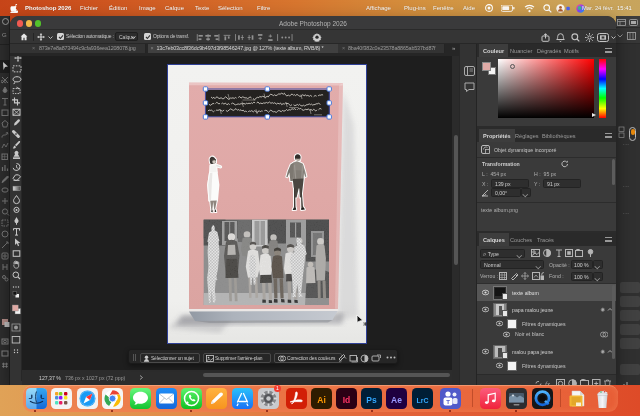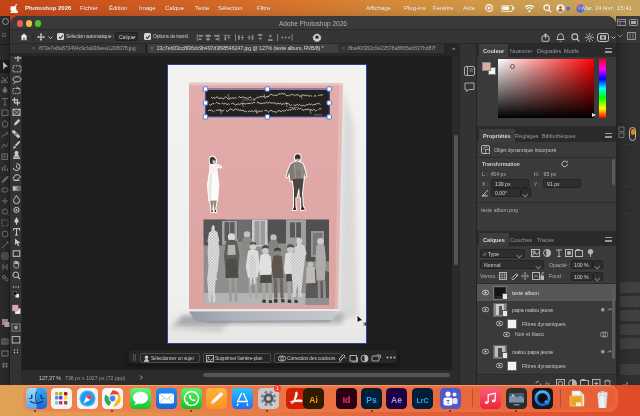--- a/index.html
+++ b/index.html
@@ -1053,21 +1053,21 @@
           <rect x="9.6" y="2" width="1.8" height="3.4" rx=".9" transform="rotate(270 10.5 10.5)"></rect>
           <rect x="9.6" y="2" width="1.8" height="3.4" rx=".9" transform="rotate(315 10.5 10.5)"></rect>
         </g>
         <circle cx="10.5" cy="10.5" r="4.6" fill="#55565a"></circle>
         <circle cx="10.5" cy="10.5" r="2.2" fill="#c8c9cc"></circle>
       </svg></div>
     <div class="dk" style="left:285.5px"><svg width="21" height="21" viewBox="0 0 21 21">
         <rect width="21" height="21" rx="4.5" fill="#d21f06"></rect>
         <path d="M6.5 15.5c2-4 3-8.5 3-10.5 0-1.5 1.8-1.5 1.9 0 .1 2.5-1.5 7.5-4.9 10.5-.9.8-1.9-.3 0 0zM5 13.5c3.5-1.5 8.5-2 10.5-1.5 1.5.4 1 2-.5 1.8-2-.2-6.5-.3-10 .3-1.2.2-1.2-.4 0-.6z" fill="#fff" stroke="#fff" stroke-width=".6"></path>
       </svg></div>
-    <div class="dk" style="left:303px"><svg width="21" height="21" viewBox="0 0 21 21">
+    <div class="dk" style="left:311.0px"><svg width="21" height="21" viewBox="0 0 21 21">
         <rect width="21" height="21" rx="4.5" fill="#2e1c00"></rect>
         <text x="10.5" y="14.5" font-size="8.5" font-weight="bold" fill="#ff9a00" text-anchor="middle" font-family="Liberation Sans">Ai</text>
       </svg></div>
     <div class="dk" style="left:336.0px"><svg width="21" height="21" viewBox="0 0 21 21">
         <rect width="21" height="21" rx="4.5" fill="#2b0014"></rect>
         <text x="10.5" y="14.5" font-size="8.5" font-weight="bold" fill="#ff3366" text-anchor="middle" font-family="Liberation Sans">Id</text>
       </svg></div>
     <div class="dk" style="left:361.0px"><svg width="21" height="21" viewBox="0 0 21 21">
         <rect width="21" height="21" rx="4.5" fill="#001e36"></rect>
         <text x="10.5" y="14.5" font-size="8.5" font-weight="bold" fill="#31a8ff" text-anchor="middle" font-family="Liberation Sans">Ps</text>

